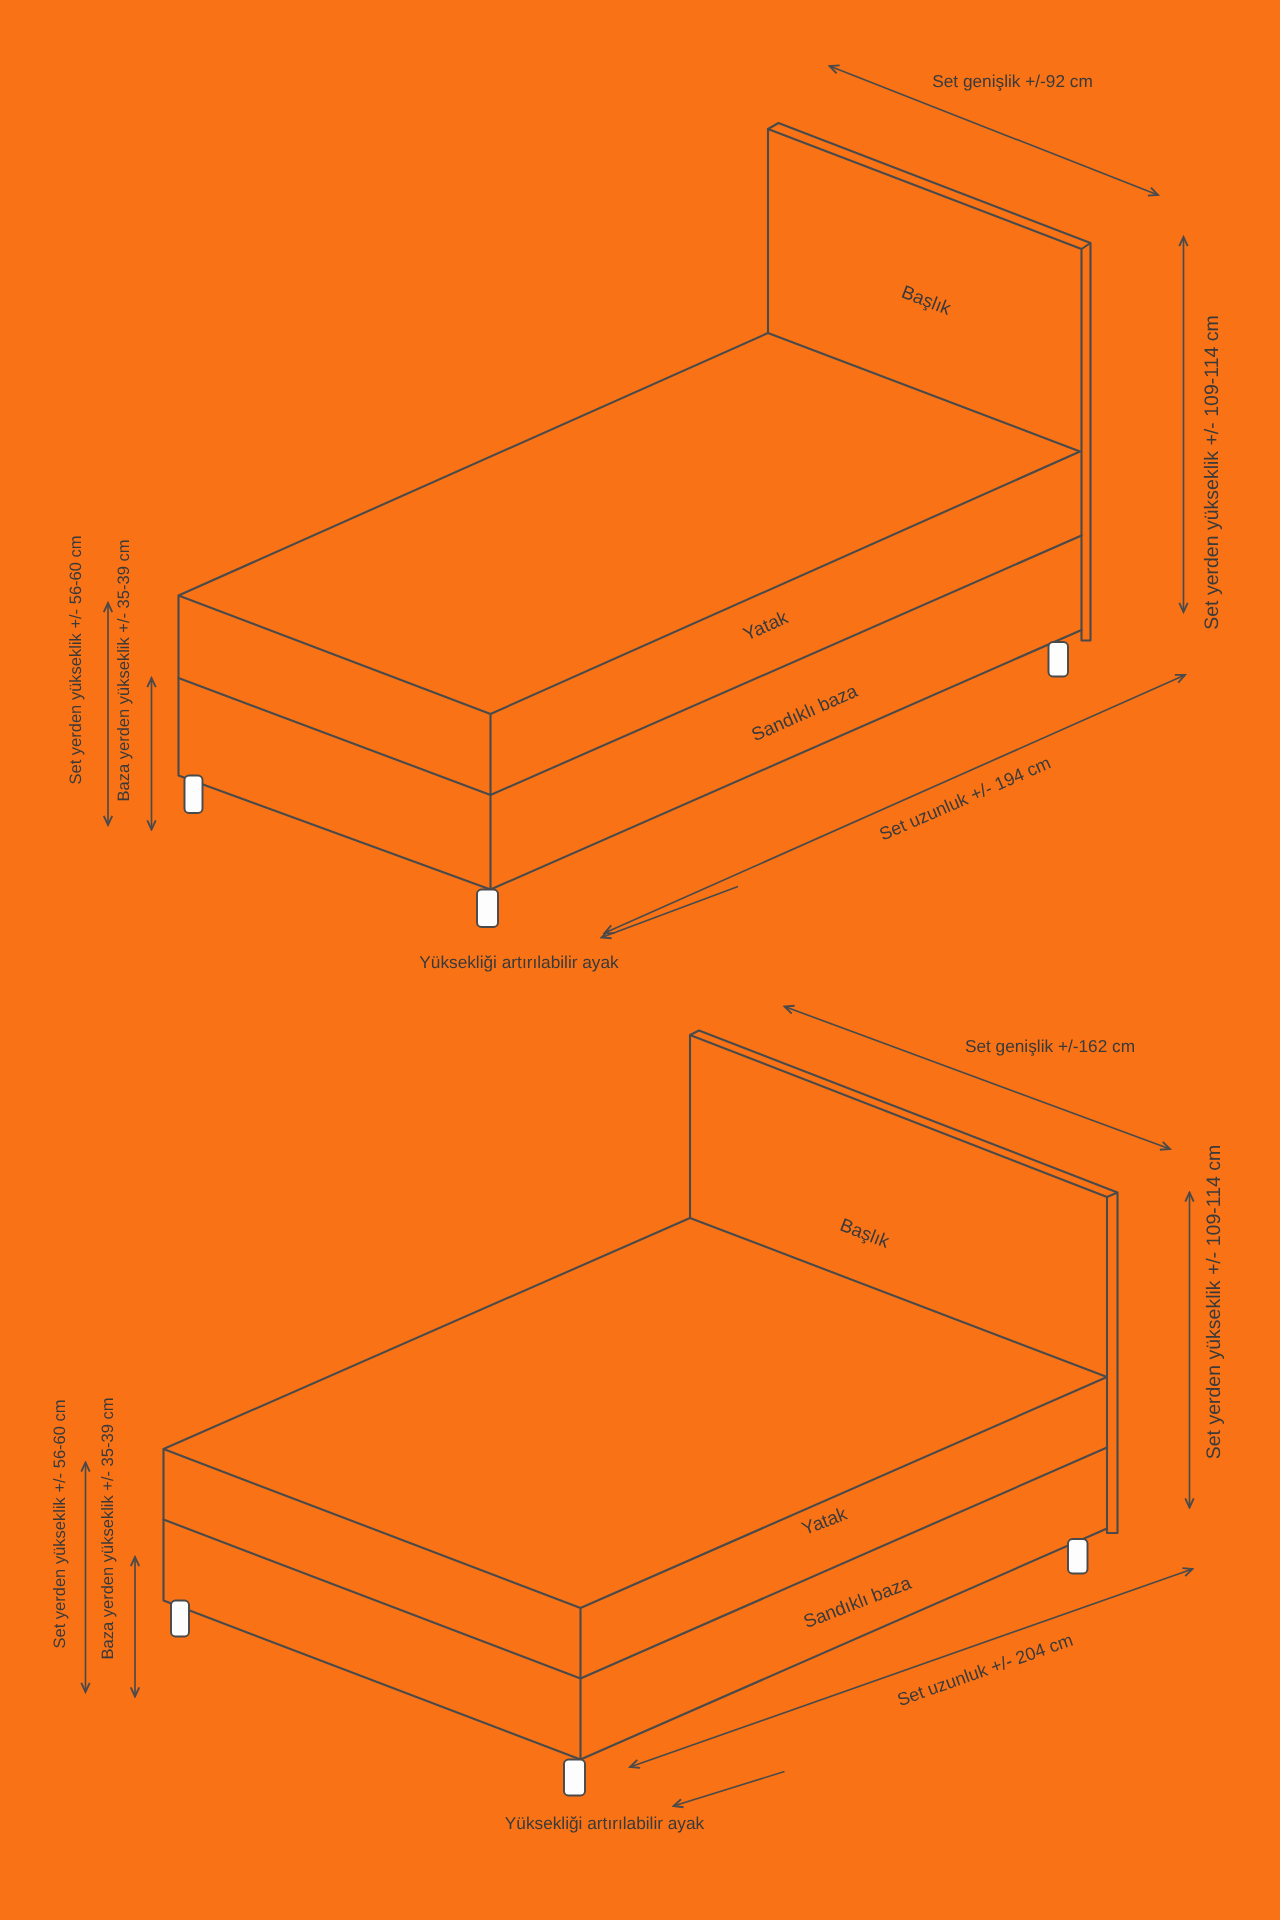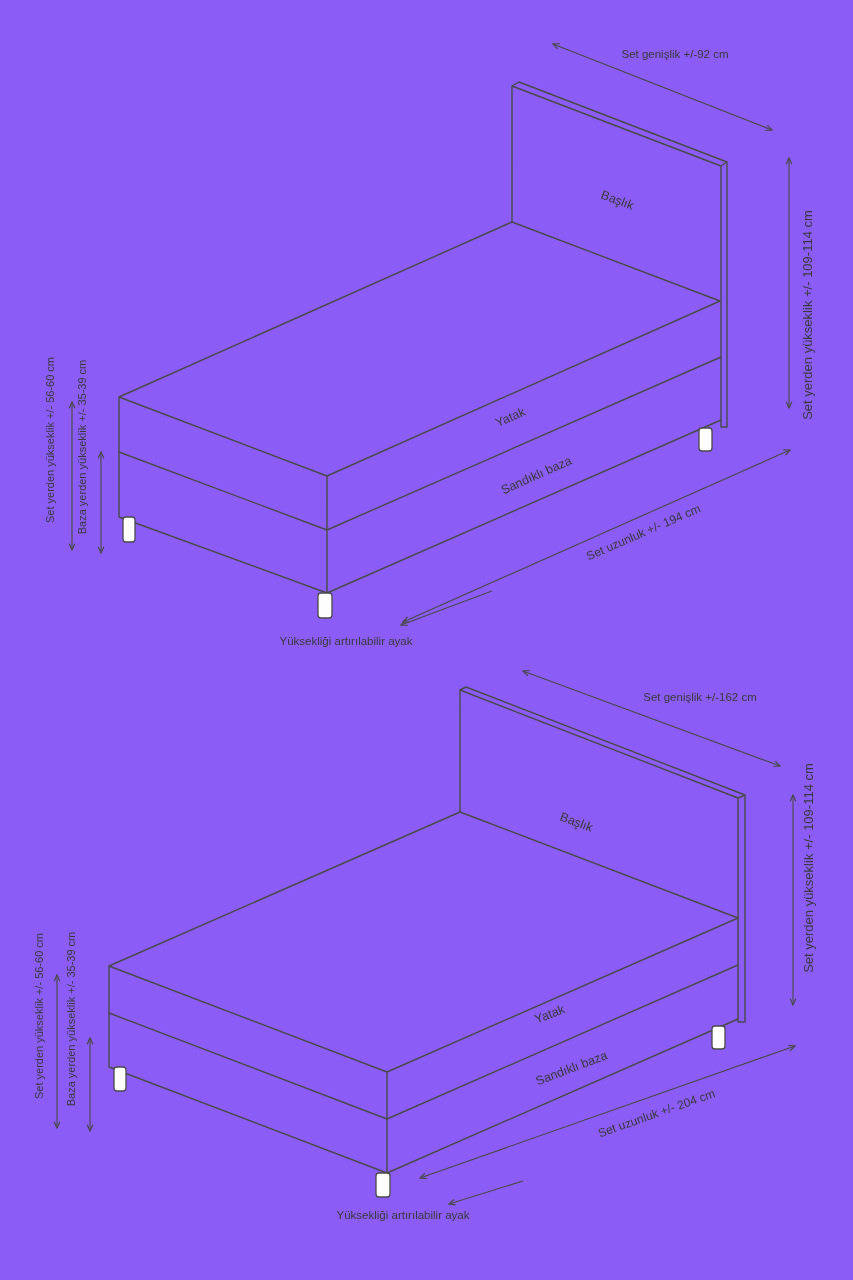--- a/index.html
+++ b/index.html
@@ -1,16 +1,16 @@
 <!DOCTYPE html>
 <html><head>
 <meta charset="utf-8">
 <style>
   html,body{margin:0;padding:0;background:#ffffff;}
-  .sheet{position:relative;width:853px;height:1280px;background:#8b5cf6;overflow:hidden;}
+  .sheet{position:relative;width:853px;height:1280px;background:#f97316;overflow:hidden;}
   .sheet svg{position:absolute;left:0;top:0;}
   svg text{font-family:"Liberation Sans","DejaVu Sans",sans-serif;fill:#3a3a3a;}
   .bedline{stroke:#4a4a4a;stroke-width:1.4;fill:none;stroke-linecap:round;stroke-linejoin:round;}
   .dimline{stroke:#4a4a4a;stroke-width:1.1;fill:none;}
   .leg{stroke:#4a4a4a;stroke-width:1.3;fill:#fdfdfd;}
 </style>
 </head>
 <body>
 
 <div class="sheet">

